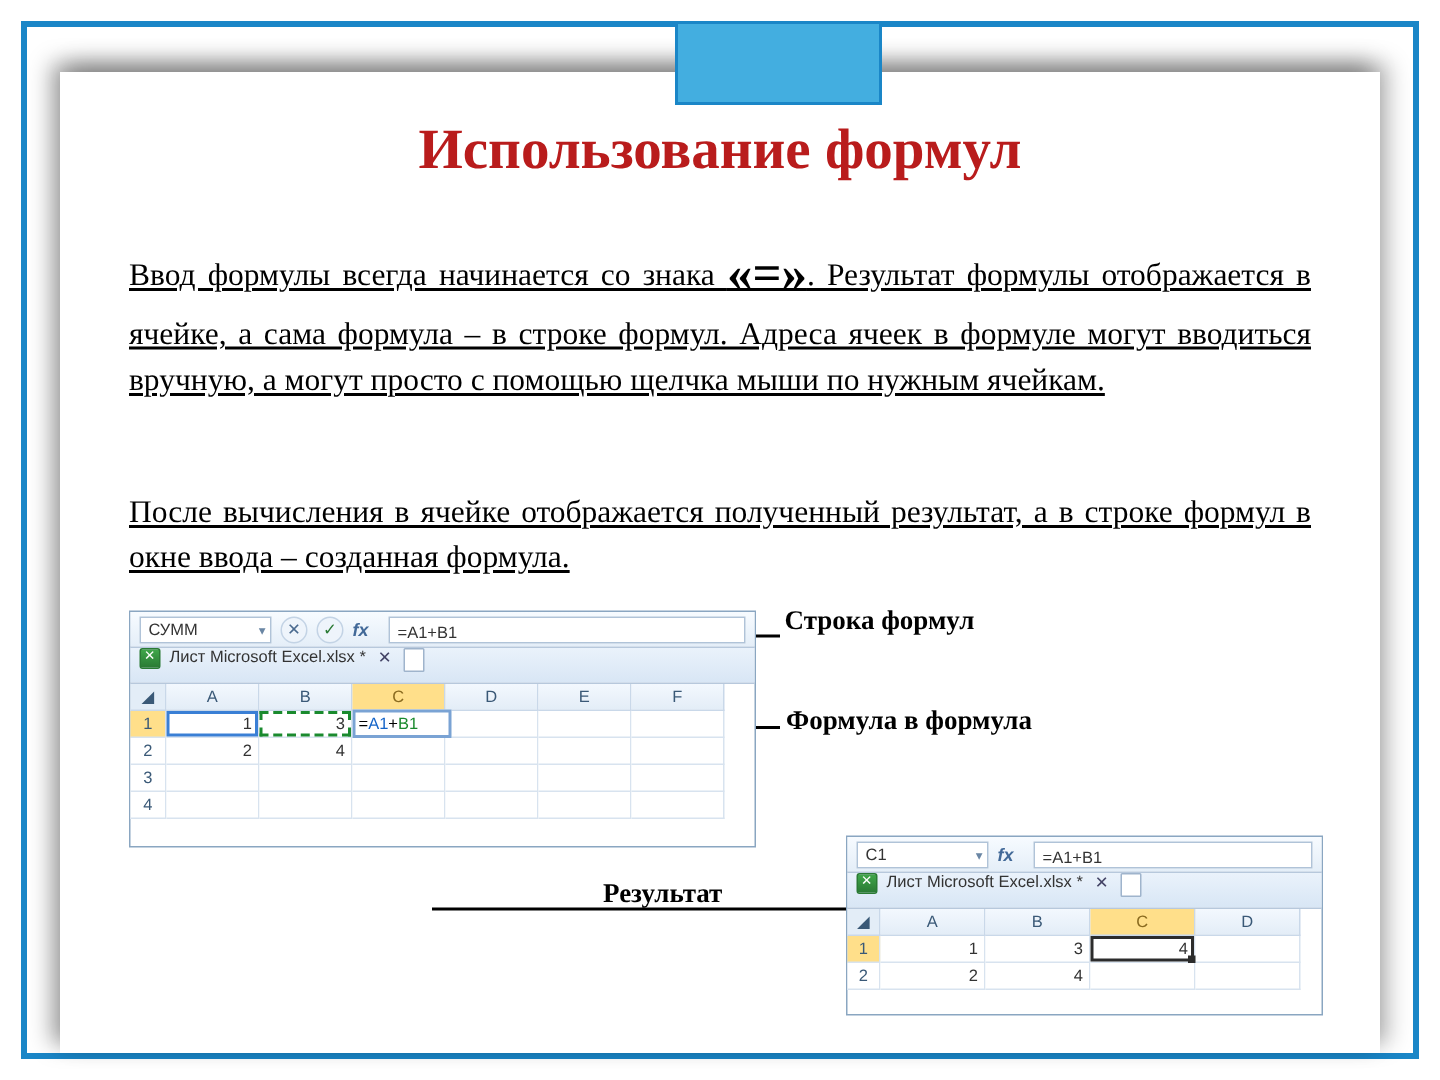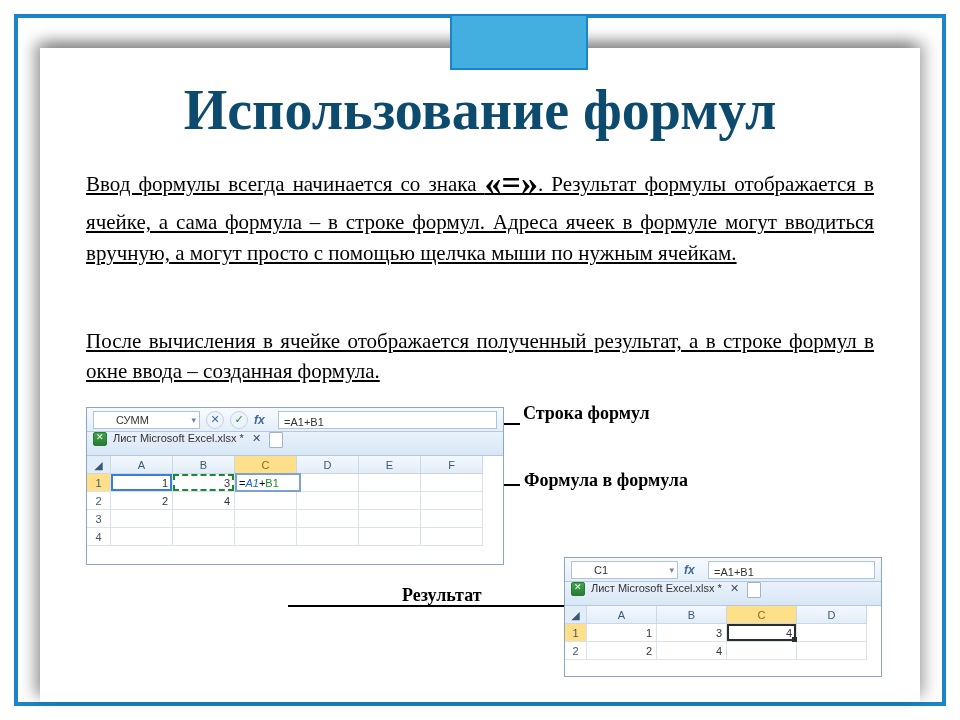--- a/index.html
+++ b/index.html
@@ -21,22 +21,22 @@
   }
   .tab {
     position: absolute; left: 450px; top: 14px;
     width: 138px; height: 56px;
     background: #43aee0;
     border: 2px solid #1a86c7;
   }
   .title {
     position: absolute; left: 0; top: 78px; width: 960px;
     text-align: center;
-    color: #0c4a6e;
-    font-size: 56px; font-weight: bold;
+    color: #b91c1c;
+    font-size: 38px; font-weight: bold;
   }
   .para {
     position: absolute; left: 86px; width: 788px;
     font-size: 21px; color: #000;
     text-align: justify;
     line-height: 1.45;
     text-decoration: underline;
   }
   .p1 { top: 158px; }
   .p2 { top: 326px; }
@@ -77,23 +77,23 @@
     border: 1px solid #8aa6c1;
   }
   .ex1 { left: 86px; top: 407px; width: 418px; height: 158px; }
   .fbar {
     display: flex; align-items: center;
     background: linear-gradient(#f7fbff,#e4eef8);
     border-bottom: 1px solid #b7c8dc;
     height: 24px; padding: 0 6px; gap: 6px;
   }
   .namebox {
-    width: 107px; height: 18px; background: #fff;
+    width: 88px; height: 18px; background: #fff;
     border: 1px solid #b0c3d8; font-size: 11px;
-    display: flex; align-items: center; padding: 0 22px;
+    display: flex; align-items: center; padding: 0 5px;
     position: relative;
   }
   .namebox::after {
     content: "▾"; position: absolute; right: 3px; font-size: 9px; color: #6a86a4;
   }
   .fbar .btn {
     width: 18px; height: 18px; border-radius: 9px;
     background: #eef4fb; border: 1px solid #c3d3e5;
     display: inline-flex; align-items: center; justify-content: center;
     font-size: 11px; color: #4a6a8f;
@@ -151,21 +151,21 @@
   .editing-cell {
     position: absolute;
     border: 2px solid #7aa3d4;
     background: #fff;
     font-size: 11px; line-height: 16px;
     text-align: left; padding: 0 2px;
     z-index: 4;
     display: flex; align-items: center;
   }
   .tok-eq { color: #000; }
-  .tok-a1 { color: #1464c8; font-style: italic; }
+  .tok-a1 { color: #1464c8; }
   .tok-b1 { color: #1a8a2e; }
   .marquee {
     position: absolute; border: 2px dashed #1a8a2e;
     z-index: 3; pointer-events: none;
   }
   .sel-box-blue {
     position: absolute; border: 2px solid #3a7fd5;
     z-index: 2; pointer-events: none;
   }
 

